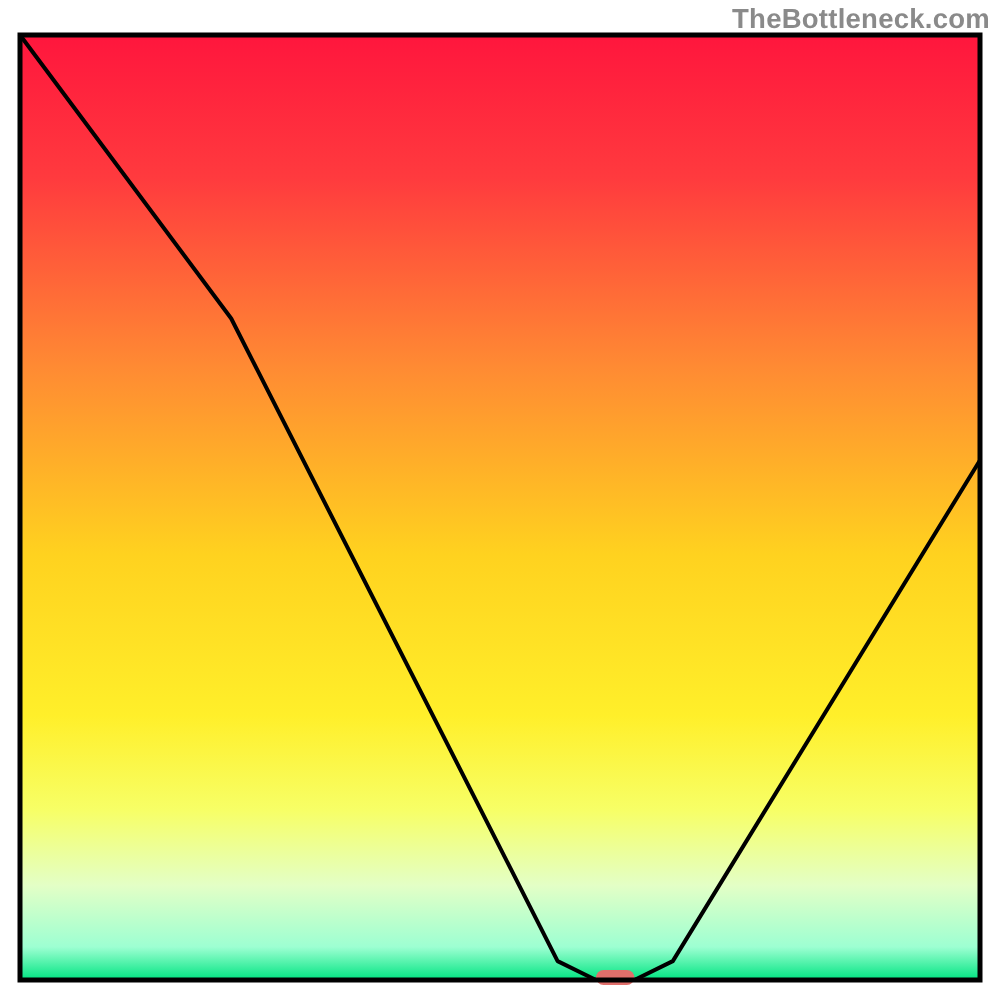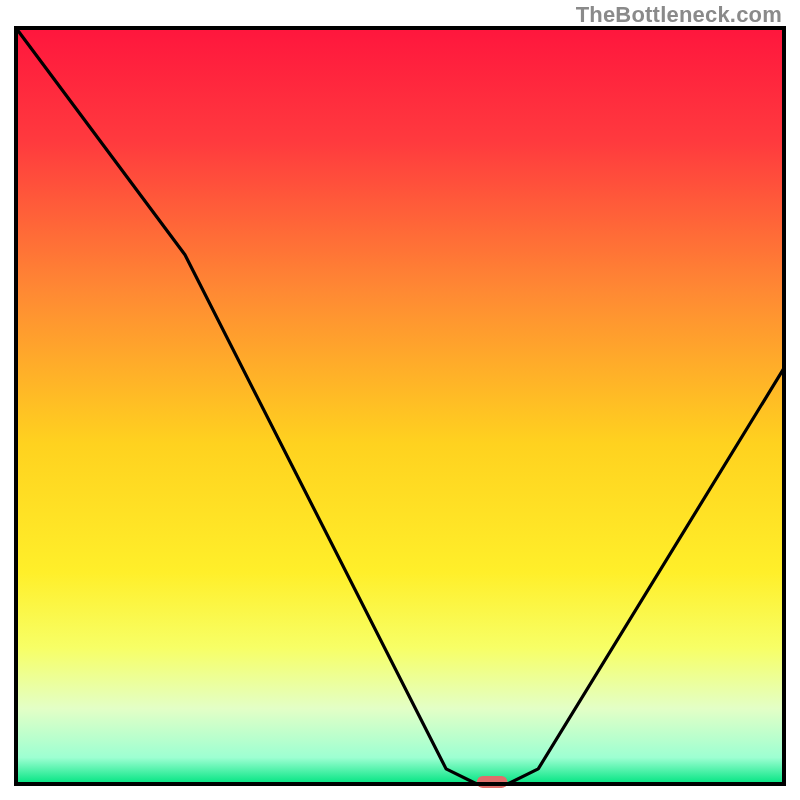--- a/index.html
+++ b/index.html
@@ -11,21 +11,21 @@
     overflow: hidden;
   }
   .wrap {
     position: relative;
     width: 800px;
     height: 800px;
   }
   .watermark {
     position: absolute;
     top: 2px;
-    right: 18px;
+    right: 8px;
     font-family: Arial, Helvetica, sans-serif;
     font-size: 22px;
     font-weight: 600;
     color: #8a8a8a;
     letter-spacing: 0.2px;
     z-index: 10;
   }
   svg {
     display: block;
   }

